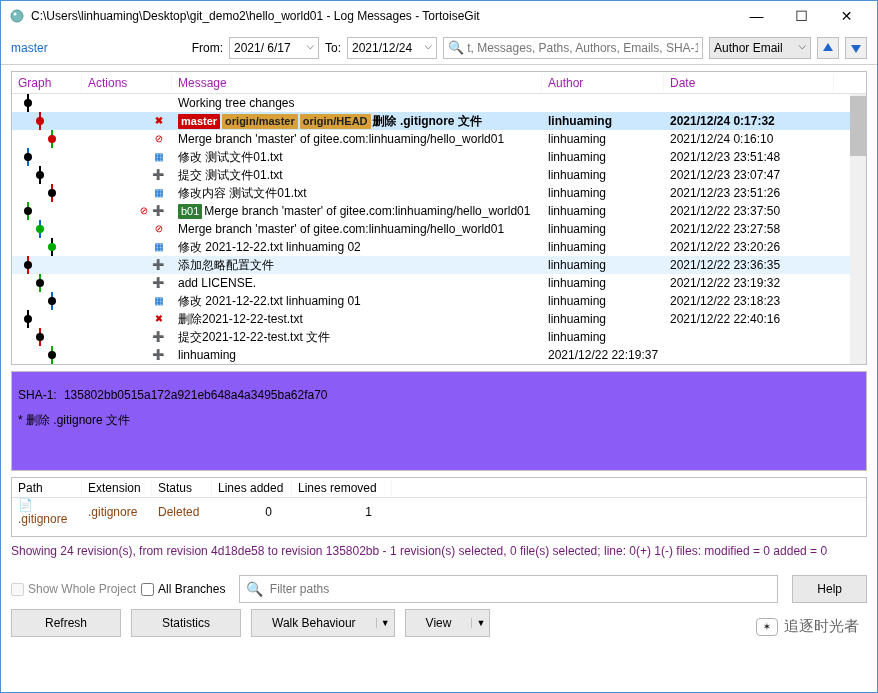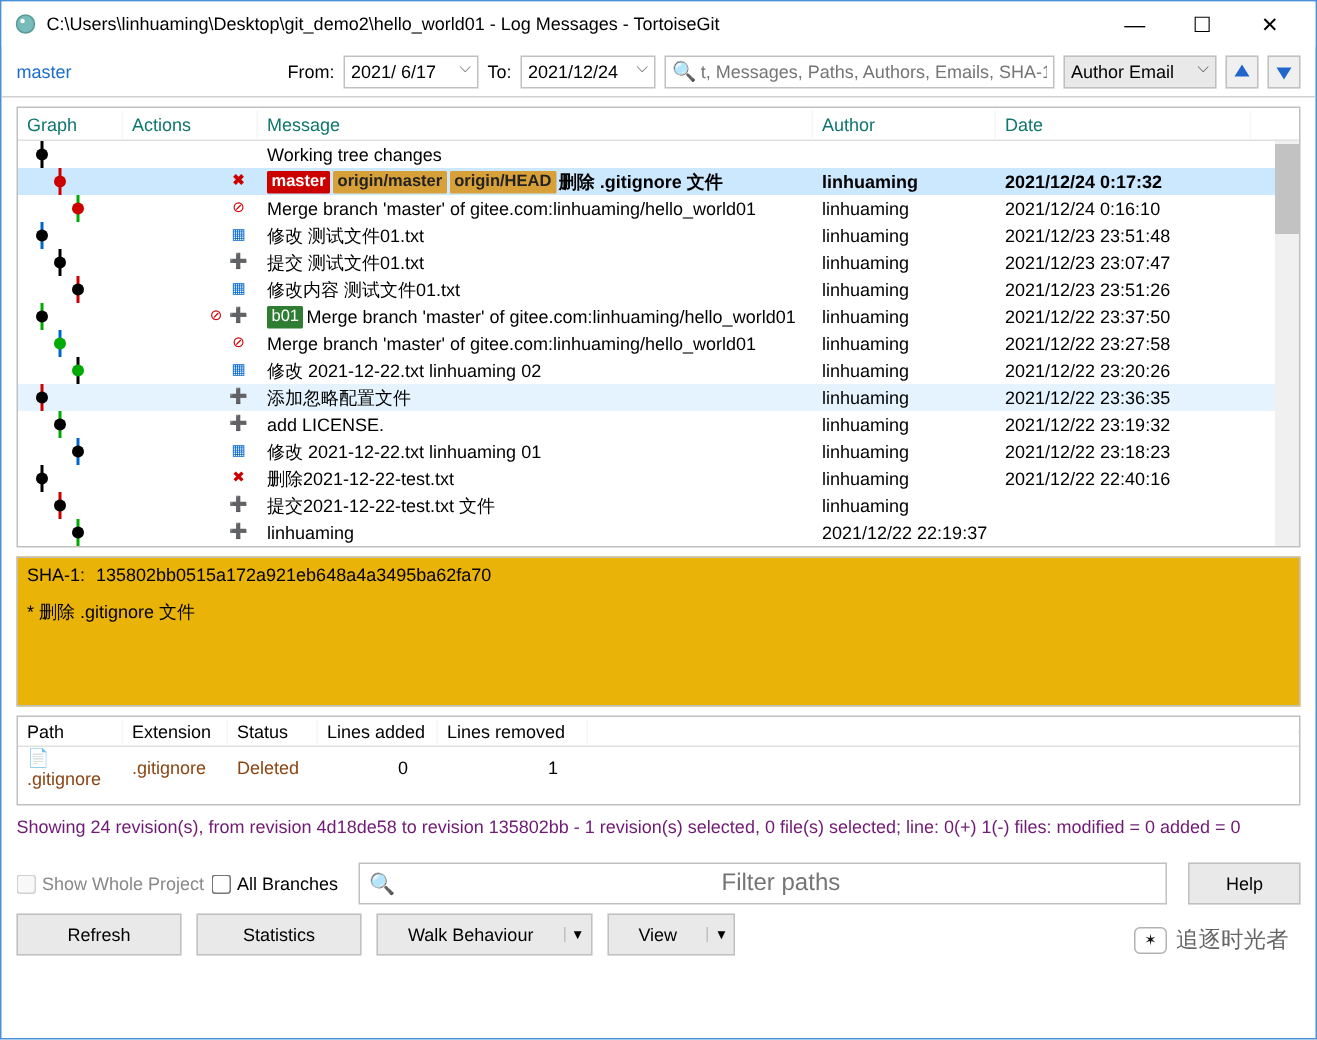--- a/index.html
+++ b/index.html
@@ -17,55 +17,55 @@
 .search-box { border: 1px solid #c0c0c0; height: 22px; width: 260px; display: flex; align-items: center; padding: 0 4px; }
 .search-box .mag { color: #666; margin-right: 3px; font-size: 13px; }
 .search-box input { border: none; outline: none; flex: 1; font-size: 12px; color: #999; }
 .combo { border: 1px solid #c0c0c0; background: #e9e9e9; height: 22px; width: 102px; display: inline-flex; align-items: center; padding: 0 4px; position: relative; }
 .combo::after { content: "⌵"; position: absolute; right: 4px; top: 2px; font-size: 10px; color: #555; }
 .arrow-btn { width: 22px; height: 22px; border: 1px solid #c0c0c0; background: #f0f0f0; display: inline-flex; align-items: center; justify-content: center; }
 .arrow-btn svg { width: 14px; height: 14px; }
 .log-table { border: 1px solid #c0c0c0; margin: 6px 10px 0 10px; height: 294px; overflow: hidden; position: relative; }
 .cols { display: grid; grid-template-columns: 70px 90px 370px 122px 170px; }
 .thead { background: #fff; border-bottom: 1px solid #e0e0e0; height: 22px; align-items: center; }
-.thead > div { padding: 2px 6px; color: #0f766e; border-right: 1px solid #f5f5f5; white-space: nowrap; overflow: hidden; }
+.thead > div { padding: 2px 6px; color: #a21caf; border-right: 1px solid #f5f5f5; white-space: nowrap; overflow: hidden; }
 .tbody { overflow-y: scroll; height: 270px; }
 .row { height: 18px; align-items: center; }
 .row > div { padding: 0 6px; white-space: nowrap; overflow: hidden; text-overflow: clip; line-height: 18px; }
 .row.sel { background: #cce8ff; font-weight: bold; }
 .row.hover { background: #e5f3ff; }
 .row .msg-cell { display: flex; align-items: center; gap: 2px; }
 .ref { display: inline-block; padding: 0 3px; height: 15px; line-height: 15px; font-size: 11px; color: #fff; border-radius: 1px; }
 .ref.master { background: #cc0000; }
 .ref.origin { background: #d8a038; color: #222; }
 .ref.b01 { background: #2e7d32; }
 .graph-cell { position: relative; height: 18px; }
 .act-cell { display: flex; align-items: center; justify-content: flex-end; gap: 1px; padding-right: 6px !important; }
 .act-ico { width: 14px; height: 14px; display: inline-flex; align-items: center; justify-content: center; font-size: 10px; }
 .scrollbar { position: absolute; right: 0; top: 22px; bottom: 0; width: 16px; background: #f0f0f0; }
 .scrollbar .thumb { background: #c2c2c2; width: 100%; height: 60px; margin-top: 2px; }
-.details { border: 1px solid #c0c0c0; margin: 6px 10px 0 10px; height: 100px; padding: 4px 6px; font-family: Consolas, monospace; overflow: auto; background: #eab308; }
+.details { border: 1px solid #c0c0c0; margin: 6px 10px 0 10px; height: 100px; padding: 16px 6px; font-family: Consolas, monospace; overflow: auto; background: #8b5cf6; }
 .details .sha { font-family: Consolas, monospace; }
 .details .subj { margin-top: 10px; font-family: "Microsoft YaHei", sans-serif; }
 .files { border: 1px solid #c0c0c0; margin: 6px 10px 0 10px; height: 60px; }
 .fcols { display: grid; grid-template-columns: 70px 70px 60px 80px 100px 1fr; }
 .fhead { border-bottom: 1px solid #e0e0e0; height: 20px; align-items: center; }
 .fhead > div { padding: 1px 6px; border-right: 1px solid #f5f5f5; white-space: nowrap; }
 .frow { height: 18px; align-items: center; }
 .frow > div { padding: 0 6px; }
 .frow .del { color: #8b4513; }
 .frow .num-add { color: #000; text-align: right; padding-right: 20px; }
 .frow .num-rem { color: #000; text-align: right; padding-right: 20px; }
 .status-line { margin: 6px 10px 0 10px; color: #701a75; line-height: 1.4; height: 30px; overflow: hidden; }
 .bottom-row1 { display: flex; align-items: center; margin: 2px 10px 0 10px; gap: 8px; }
 .bottom-row1 .chk { display: flex; align-items: center; gap: 4px; color: #888; }
 .bottom-row1 .chk.enabled { color: #000; }
 .filter-box { border: 1px solid #c0c0c0; flex: 1; height: 28px; display: flex; align-items: center; padding: 0 6px; margin: 0 6px; }
 .filter-box .mag { color: #bbb; margin-right: 6px; font-size: 14px; }
-.filter-box input { border: none; outline: none; flex: 1; text-align: center; color: #4d7c0f; font-size: 16px; }
+.filter-box input { border: none; outline: none; flex: 1; color: #4d7c0f; font-size: 12px; }
 .btn { border: 1px solid #c0c0c0; background: #e9e9e9; height: 28px; padding: 0 24px; display: inline-flex; align-items: center; justify-content: center; }
 .bottom-row2 { display: flex; align-items: center; margin: 6px 10px 6px 10px; gap: 10px; }
 .bottom-row2 .segbtn { border: 1px solid #c0c0c0; background: #e9e9e9; height: 28px; display: flex; align-items: center; }
 .bottom-row2 .segbtn .main { padding: 0 20px; }
 .bottom-row2 .segbtn .drop { border-left: 1px solid #c0c0c0; width: 18px; text-align: center; font-size: 9px; }
 .bottom-row1-left { display:flex; flex-direction:row; gap:5px; }
 input[type=checkbox] { width: 13px; height: 13px; }
 .watermark { position: absolute; right: 18px; bottom: 56px; display: flex; align-items: center; gap: 6px; opacity: 0.9; }
 .watermark .wx { width: 22px; height: 18px; border: 1px solid #aaa; border-radius: 4px; display: flex; align-items: center; justify-content: center; font-size: 10px; }
 .watermark .txt { font-size: 15px; color: #555; }

